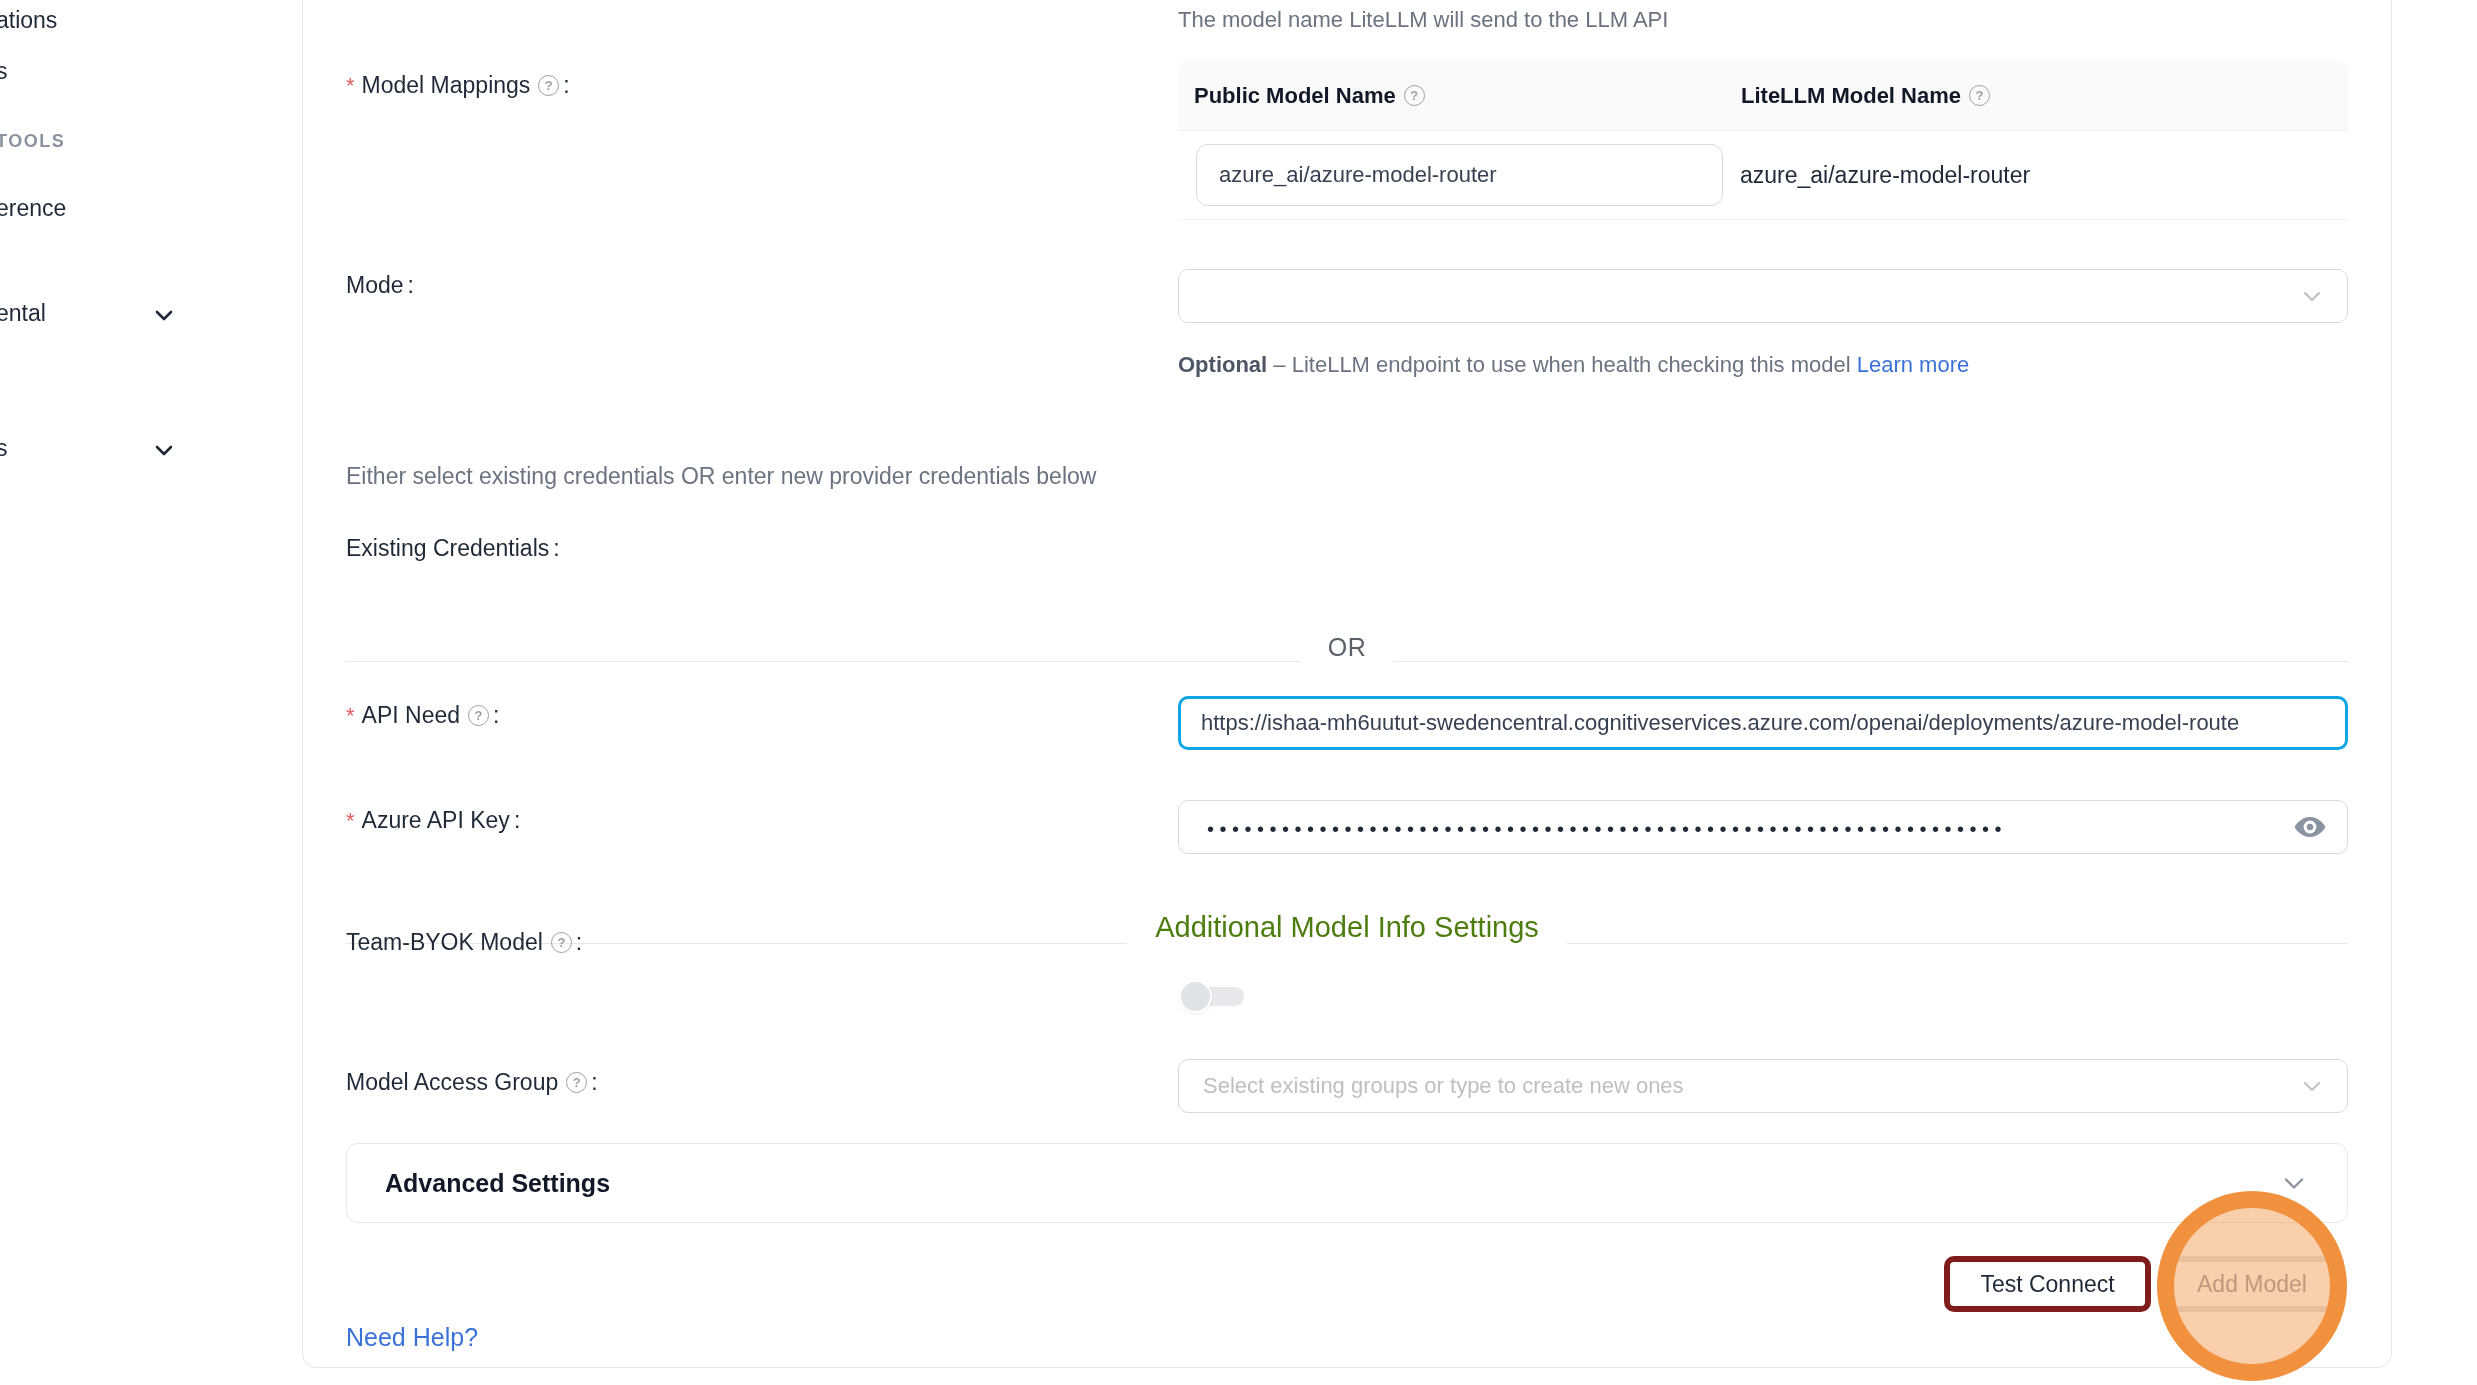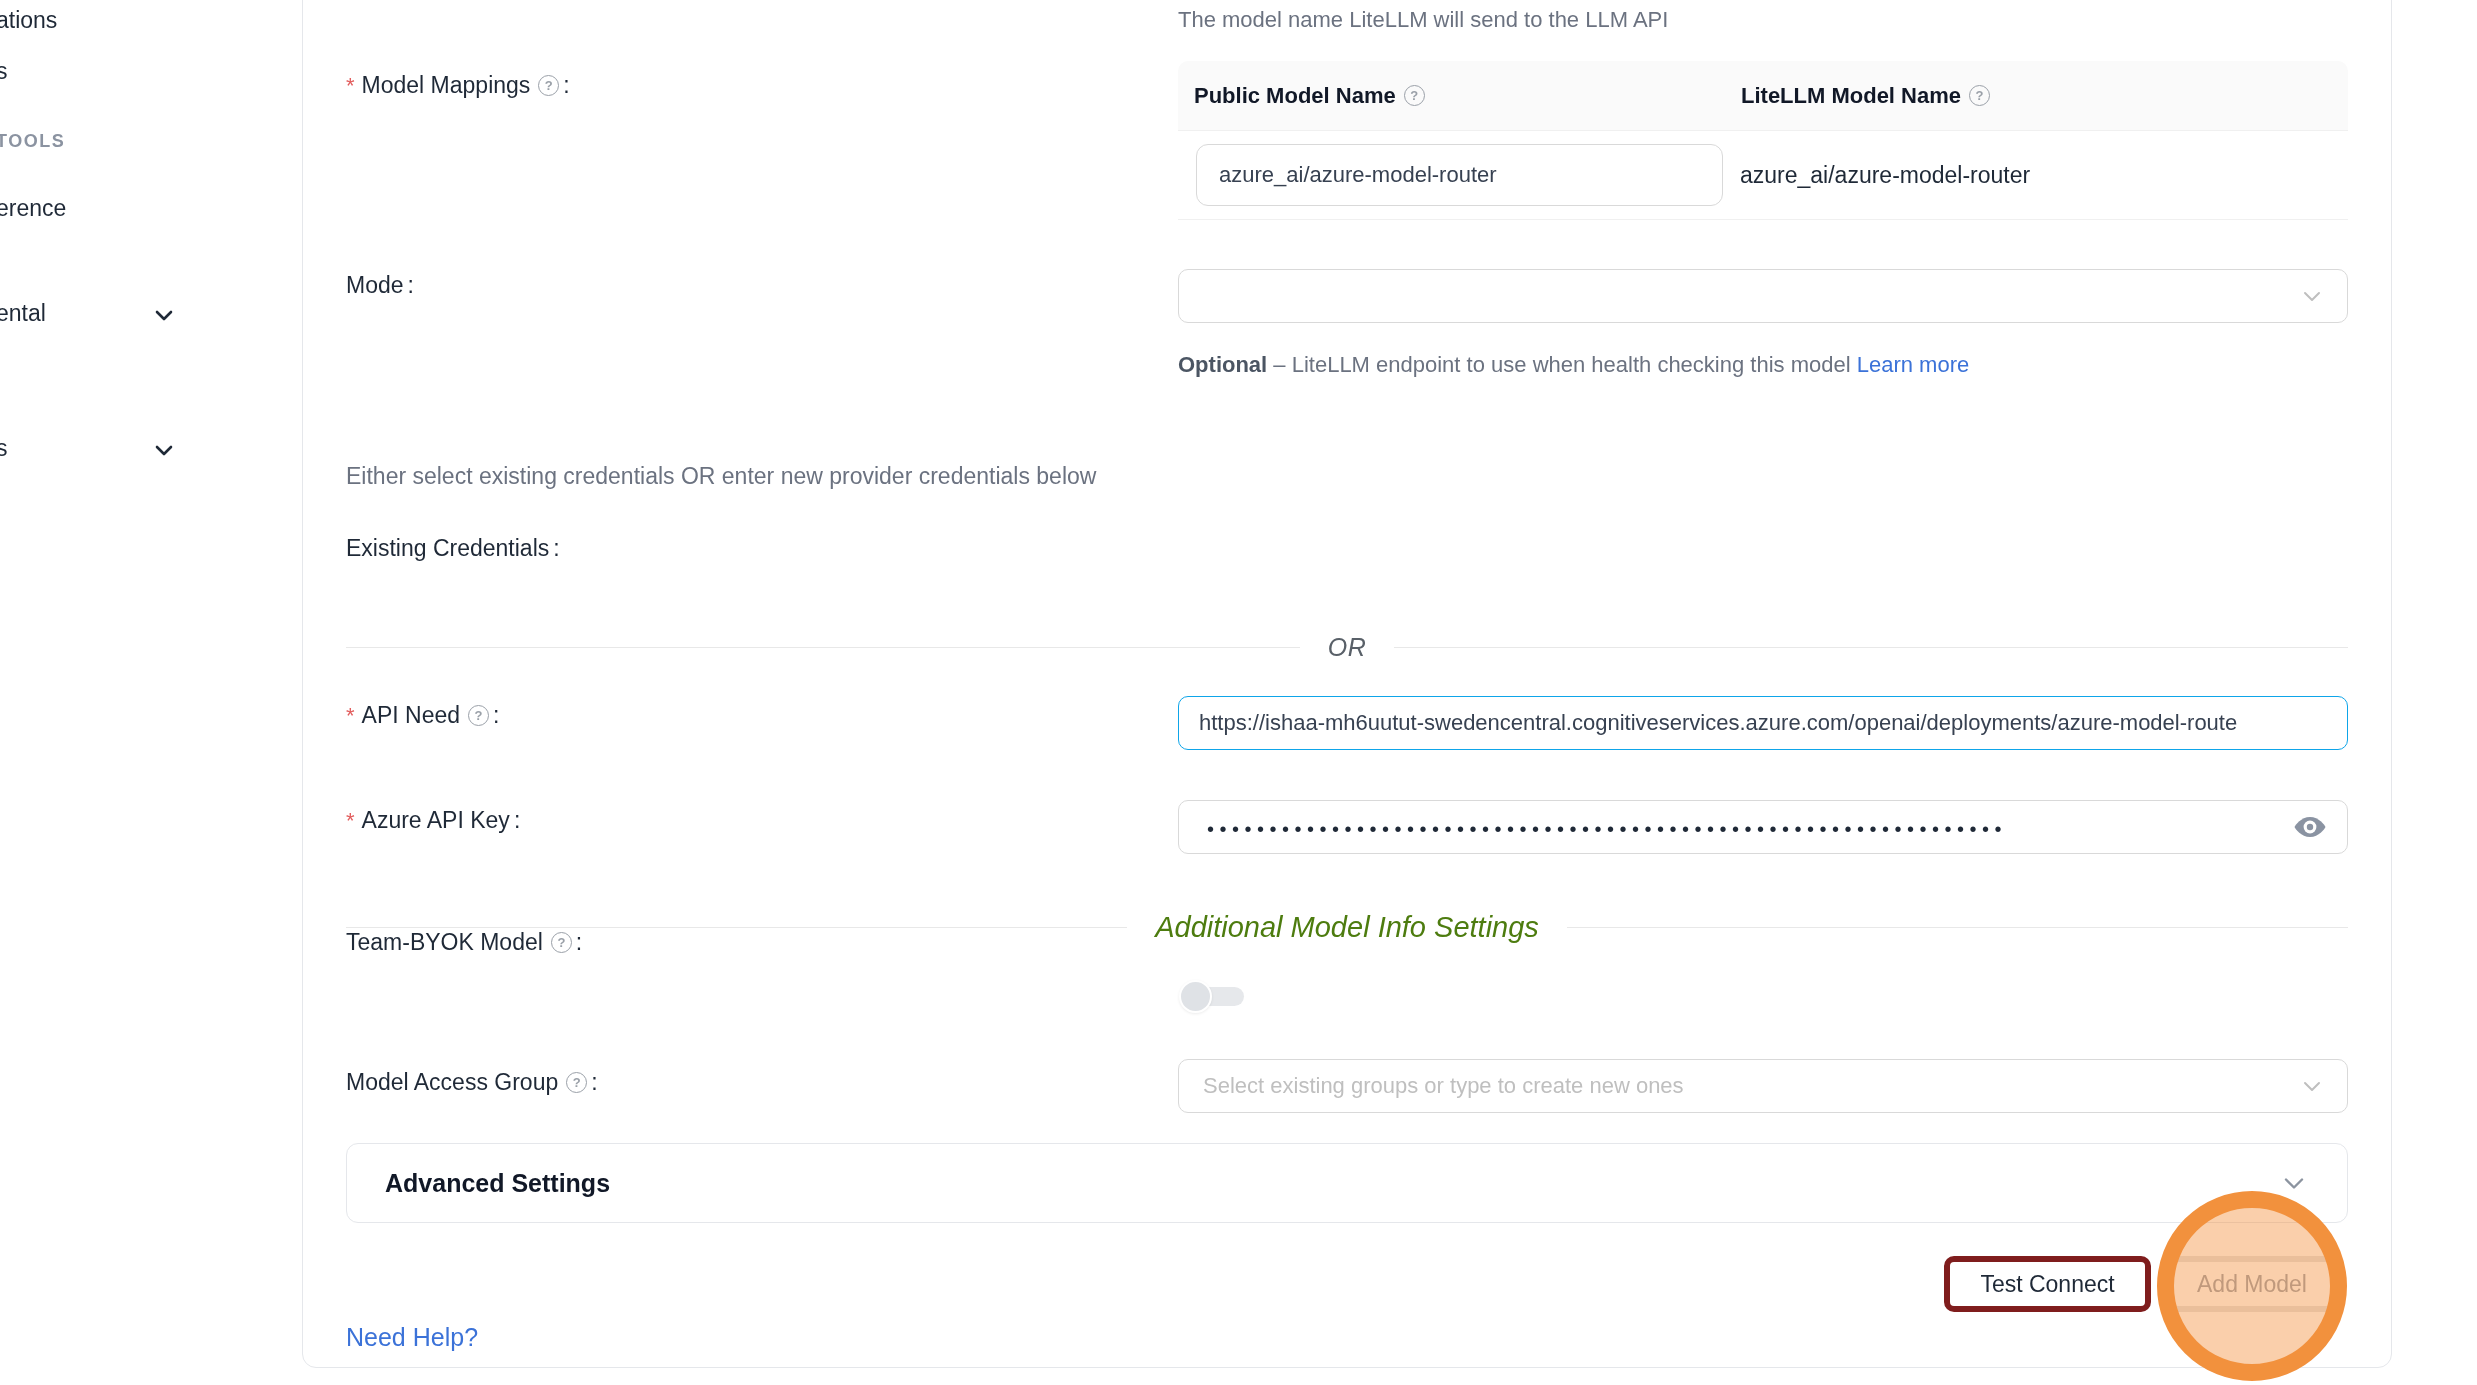--- a/index.html
+++ b/index.html
@@ -32,30 +32,30 @@
   .map-body { display:flex; align-items:center; height:89px; border-bottom:1px solid #f0f0f0; background:#fff; }
   .map-input { width:527px; height:62px; margin-left:18px; border:1px solid #d9d9d9; border-radius:12px;
                font-size:22px; color:#374151; padding:0 22px; outline:none; font-family:"Liberation Sans",sans-serif; }
   .map-static { font-size:23px; color:#1f2937; padding-left:17px; }
 
   
   .sel { position:absolute; left:875px; width:1170px; height:54px; background:#fff; border:1px solid #d9d9d9;
          border-radius:10px; display:flex; align-items:center; padding:0 56px 0 24px; font-size:22px; color:#1f2937; }
   .sel .chev { position:absolute; right:22px; top:50%; transform:translateY(-50%); width:26px; height:26px; }
   .placeholder { color:#bfbfbf; }
-  .text-input { position:absolute; left:875px; width:1170px; height:54px; border:1px solid #0ea5e9; border-radius:10px;
+  .text-input { position:absolute; left:875px; width:1170px; height:54px; border:3px solid #0ea5e9; border-radius:10px;
                 font-size:22px; color:#374151; padding:0 20px; outline:none; white-space:nowrap; overflow:hidden;
                 font-family:"Liberation Sans",sans-serif; background:#fff; }
 
   .opt-hint { position:absolute; left:875px; top:369px; width:830px; font-size:22px; color:#6b7280; line-height:38px; }
   .opt-hint b { color:#4b5563; }
   .link { color:#3b72d8; cursor:pointer; }
 
   
-  .tdivider { position:absolute; left:43px; width:2002px; display:flex; align-items:center;font-style:italic; }
+  .tdivider { position:absolute; left:43px; width:2002px; display:flex; align-items:flex-end; }
   .tdivider::before, .tdivider::after { content:""; flex:1; border-top:1px solid #e8e8e8; }
   .tdivider .dtext { padding:0 28px; white-space:nowrap; }
   .or-text { font-size:25px; color:#596068; font-weight:500; letter-spacing:0.5px; }
   .add-text { font-size:29px; color:#4d7c0f; }
 
   
   .pw-box { position:absolute; left:875px; top:823px; width:1170px; height:54px; border:1px solid #d9d9d9;
             border-radius:10px; background:#fff; display:flex; align-items:center; padding:0 60px 0 28px; }
   .pw-dots { font-size:20px; letter-spacing:5.5px; color:#1f2937; white-space:nowrap; overflow:hidden; line-height:1; padding-top:4px;}
   .eye { position:absolute; right:18px; top:50%; transform:translateY(-50%); width:38px; height:30px; cursor:pointer; }

